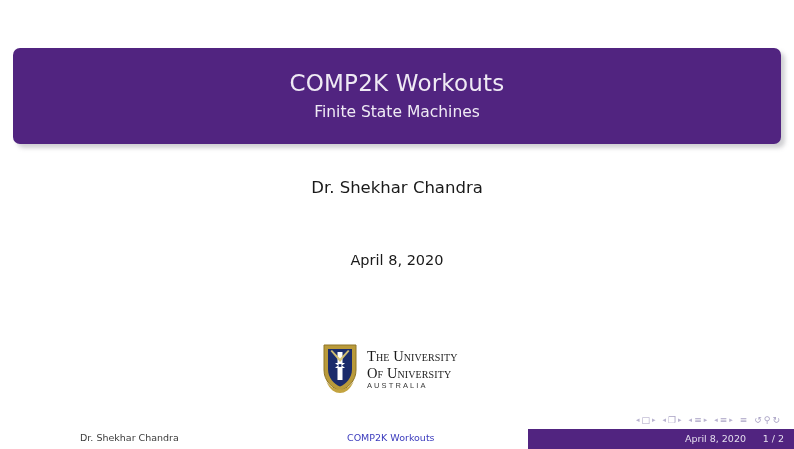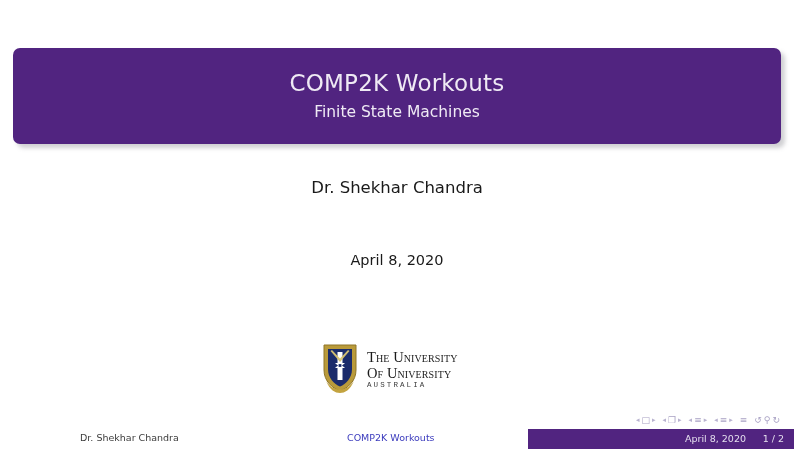--- a/index.html
+++ b/index.html
@@ -96,21 +96,21 @@
   .logo-line {
     font-family: "Liberation Serif", serif;
     color: #1b1b1b;
     font-size: 14.5px;
     line-height: 1.12;
     letter-spacing: 0.1px;
     white-space: nowrap;
     font-variant: small-caps;
   }
   .logo-aus {
-    font-family: Liberation Mono, monospace;
+    font-family: Liberation Sans, sans-serif;
     color: #3a3a3a;
     font-size: 7.5px;
     letter-spacing: 2.1px;
     white-space: nowrap;
   }
 
   
   .navsyms {
     position: absolute;
     right: 14px;

